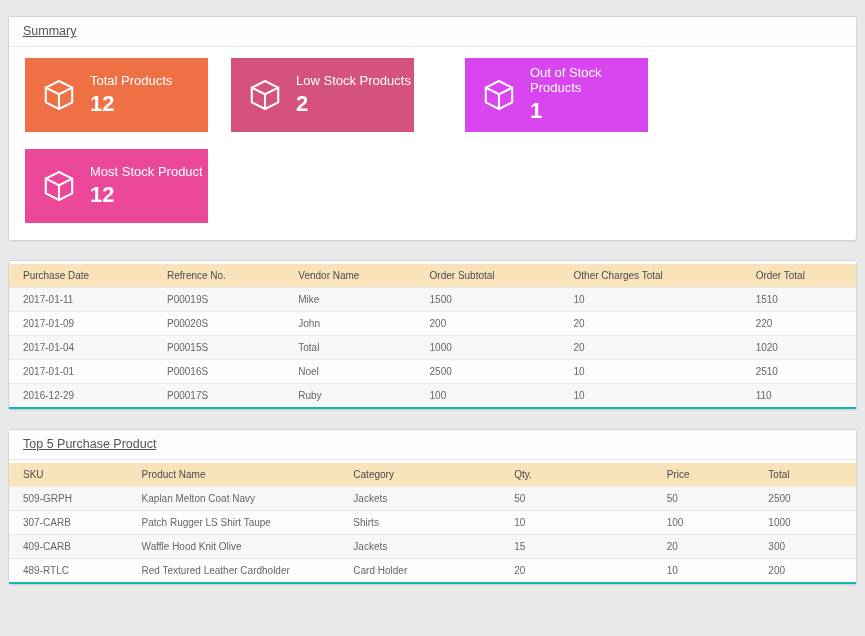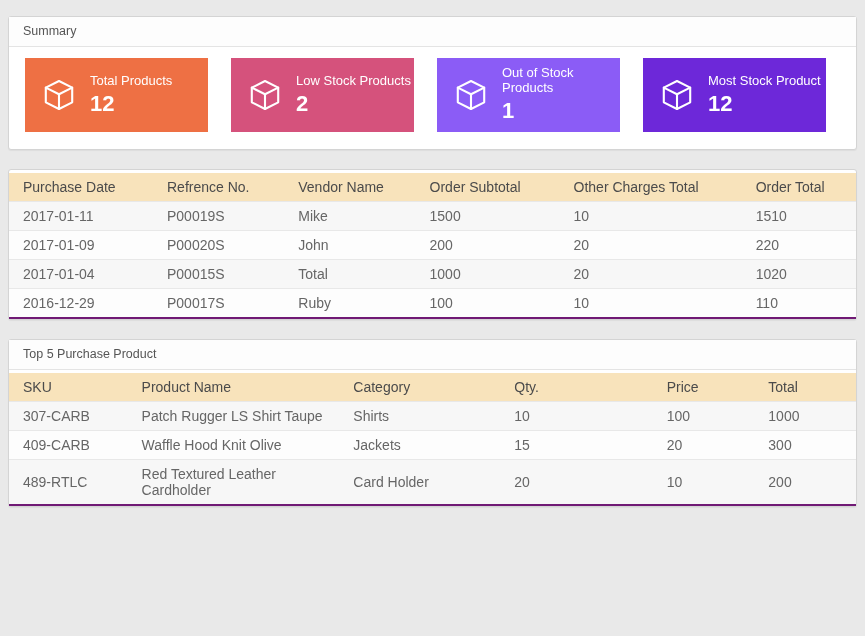--- a/index.html
+++ b/index.html
@@ -18,20 +18,21 @@
     border-radius: 3px;
     box-shadow: 0 1px 1px rgba(0,0,0,0.05);
   }
   .panel + .panel { margin-top: 19px; }
   .panel-header {
     background: #fdfdfd;
     border-bottom: 1px solid #e4e4e4;
     padding: 7px 14px 8px 14px;
     font-size: 12.5px;
     color: #555555;
+    text-decoration: underline;
   }
   
   .cards {
     padding: 11px 16px 17px 16px;
     display: flex;
     flex-wrap: wrap;
     gap: 17px 23px;
   }
   .card {
     width: 183px;
@@ -49,23 +50,23 @@
   }
   .card-icon svg { width: 36px; height: 36px; display: block; }
   .card-text { display: flex; flex-direction: column; line-height: 1.15; }
   .card-label { font-size: 13px; }
   .card-value { font-size: 22px; font-weight: bold; margin-top: 2px; }
   
   table {
     width: 100%;
     border-collapse: collapse;
     margin-top: 3px;
-    font-size: 14px;
+    font-size: 10px;
     color: #666666;
-    border-bottom: 2px solid #701a75;
+    border-bottom: 2px solid #14b8a6;
   }
   thead th {
     background: var(--table-header-bg, #f8e3bb);
     color: #4b4b4b;
     text-align: left;
     font-weight: normal;
     padding: 6px 10px 6px 14px;
   }
   tbody td {
     padding: 6px 10px 6px 14px;
@@ -118,36 +119,36 @@
         <path d="M3.2 7.1 L12 11.5 L20.8 7.1"></path>
         <path d="M12 11.5 L12 21.3"></path>
       </svg>
     </span>
     <span class="card-text">
       <span class="card-label">Low Stock Products</span>
       <span class="card-value">2</span>
     </span>
   </div>
 
-  <div class="card" style="background: #8b5cf6;">
+  <div class="card" style="background: #d946ef; margin-left: 28px;">
     <span class="card-icon">
       <svg viewBox="0 0 24 24" fill="none" stroke="#ffffff" stroke-width="1.4" stroke-linejoin="round" stroke-linecap="round">
         <path d="M12 2.7 L20.8 7.1 L20.8 16.9 L12 21.3 L3.2 16.9 L3.2 7.1 Z"></path>
         <path d="M3.2 7.1 L12 11.5 L20.8 7.1"></path>
         <path d="M12 11.5 L12 21.3"></path>
       </svg>
     </span>
     <span class="card-text">
       <span class="card-label">Out of Stock Products</span>
       <span class="card-value">1</span>
     </span>
   </div>
 
 
-  <div class="card" style="background: #6d28d9;">
+  <div class="card" style="background: #ec4899;">
     <span class="card-icon">
       <svg viewBox="0 0 24 24" fill="none" stroke="#ffffff" stroke-width="1.4" stroke-linejoin="round" stroke-linecap="round">
         <path d="M12 2.7 L20.8 7.1 L20.8 16.9 L12 21.3 L3.2 16.9 L3.2 7.1 Z"></path>
         <path d="M3.2 7.1 L12 11.5 L20.8 7.1"></path>
         <path d="M12 11.5 L12 21.3"></path>
       </svg>
     </span>
     <span class="card-text">
       <span class="card-label">Most Stock Product</span>
       <span class="card-value">12</span>
@@ -187,20 +188,28 @@
           </tr>
           <tr>
             <td>2017-01-04</td>
             <td>P00015S</td>
             <td>Total</td>
             <td>1000</td>
             <td>20</td>
             <td>1020</td>
           </tr>
           <tr>
+            <td>2017-01-01</td>
+            <td>P00016S</td>
+            <td>Noel</td>
+            <td>2500</td>
+            <td>10</td>
+            <td>2510</td>
+          </tr>
+          <tr>
             <td>2016-12-29</td>
             <td>P00017S</td>
             <td>Ruby</td>
             <td>100</td>
             <td>10</td>
             <td>110</td>
           </tr>
         </tbody>
     </table>
   </section>
@@ -215,20 +224,28 @@
             <th>SKU</th>
             <th>Product Name</th>
             <th>Category</th>
             <th>Qty.</th>
             <th>Price</th>
             <th>Total</th>
           </tr>
         </thead>
       <tbody>
           <tr>
+            <td>509-GRPH</td>
+            <td>Kaplan Melton Coat Navy</td>
+            <td>Jackets</td>
+            <td>50</td>
+            <td>50</td>
+            <td>2500</td>
+          </tr>
+          <tr>
             <td>307-CARB</td>
             <td>Patch Rugger LS Shirt Taupe</td>
             <td>Shirts</td>
             <td>10</td>
             <td>100</td>
             <td>1000</td>
           </tr>
           <tr>
             <td>409-CARB</td>
             <td>Waffle Hood Knit Olive</td>

